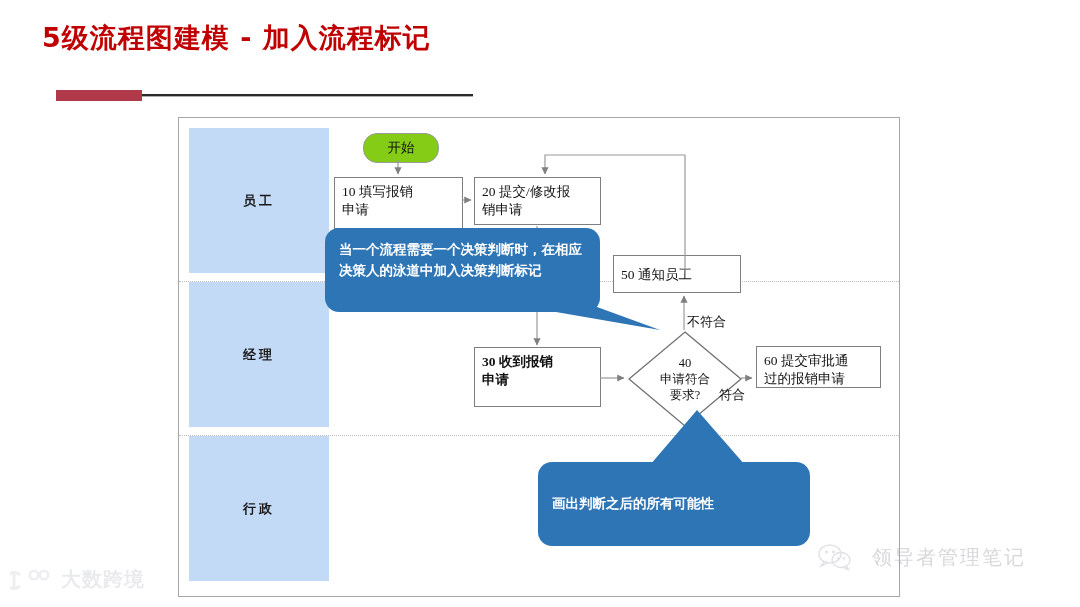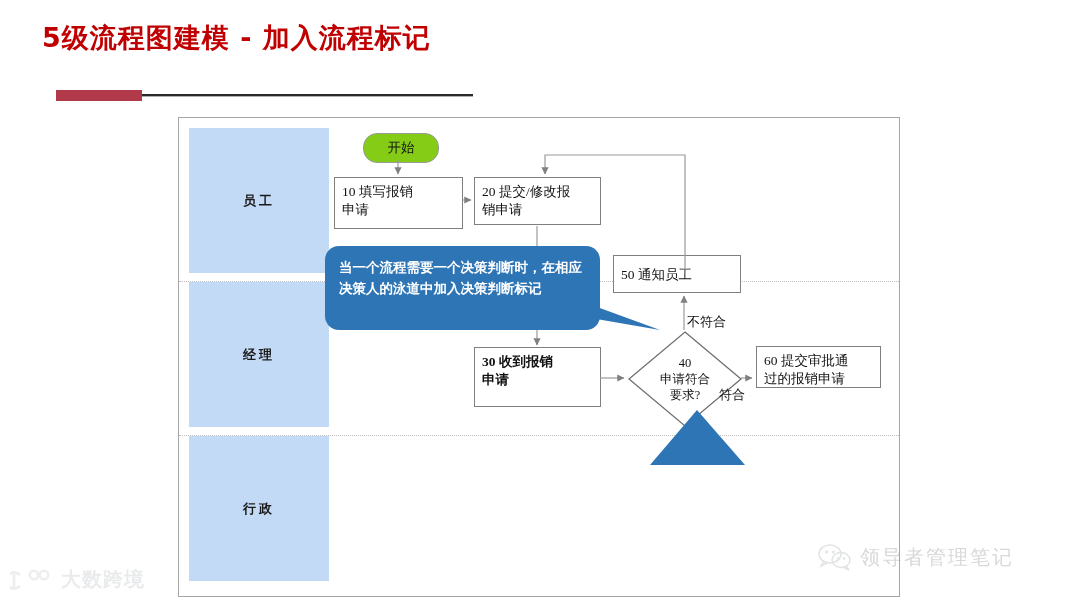--- a/index.html
+++ b/index.html
@@ -52,27 +52,27 @@
     position:absolute;inset:0;display:flex;flex-direction:column;
     align-items:center;justify-content:center;font-size:12.5px;line-height:1.28;color:#111;
     font-family:"Liberation Serif","DejaVu Serif",serif;
   }
   .edge-label{position:absolute;font-size:13px;color:#111;white-space:nowrap;
     font-family:"Liberation Serif","DejaVu Serif",serif;}
 
   
   .callout{position:absolute;background:#2E75B6;border-radius:14px;color:#fff;
     font-size:13.5px;line-height:1.55;padding:12px 14px;box-sizing:border-box;
-    font-family:"Liberation Serif","DejaVu Serif",serif;font-weight:bold;margin-top:18px;}
+    font-family:"Liberation Serif","DejaVu Serif",serif;font-weight:bold;}
   .callout.c2{display:flex;align-items:center;}
 
   svg.ov{position:absolute;left:0;top:0;width:1080px;height:607px;pointer-events:none;}
 
   
-  .wm-br{position:absolute;left:818px;top:543px;display:flex;align-items:center;gap:8px;opacity:.42;}
+  .wm-br{position:absolute;left:818px;top:543px;display:flex;align-items:center;gap:20px;opacity:.42;}
   .wm-br .txt{font-size:20px;color:#9fa3a8;letter-spacing:2px;
     font-family:"Liberation Serif","DejaVu Serif",serif;}
   .wm-bl{position:absolute;left:10px;top:566px;display:flex;align-items:center;gap:7px;opacity:.30;}
   .wm-bl .txt{font-size:20px;color:#b9bdc2;font-weight:bold;letter-spacing:1px;
     font-family:"DejaVu Sans","Liberation Sans",sans-serif;}
 </style>
 </head>
 <body>
 
 <div class="slide">
@@ -157,20 +157,23 @@
   <svg class="ov" viewBox="0 0 1080 607">
     <polygon points="556,292 660,330 556,312" fill="#2E75B6"></polygon>
   </svg>
   <div class="callout" style="left:325px;top:228px;width:275px;height:84px;">
     <span>当一个流程需要一个决策判断时，在相应决策人的泳道中加入决策判断标记</span>
   </div>
 
   <svg class="ov" viewBox="0 0 1080 607">
     <polygon points="697,410 745,465 650,465" fill="#2E75B6"></polygon>
   </svg>
+  <div class="callout c2" style="left:538px;top:462px;width:272px;height:84px;">
+    <span>画出判断之后的所有可能性</span>
+  </div>
 
   <div class="wm-br">
     <svg width="34" height="28" viewBox="0 0 34 28">
       <ellipse cx="12" cy="11" rx="11" ry="9" fill="none" stroke="#b7bbc0" stroke-width="1.4"></ellipse>
       <path d="M6,18 L3,23 L9,20" fill="none" stroke="#b7bbc0" stroke-width="1.4"></path>
       <circle cx="8.5" cy="9" r="1.5" fill="#b7bbc0"></circle>
       <circle cx="15.5" cy="9" r="1.5" fill="#b7bbc0"></circle>
       <ellipse cx="23" cy="17" rx="9" ry="7.5" fill="none" stroke="#b7bbc0" stroke-width="1.4"></ellipse>
       <path d="M28,23 L31,27 L26,24.5" fill="none" stroke="#b7bbc0" stroke-width="1.4"></path>
       <circle cx="20" cy="15.5" r="1.2" fill="#b7bbc0"></circle>

